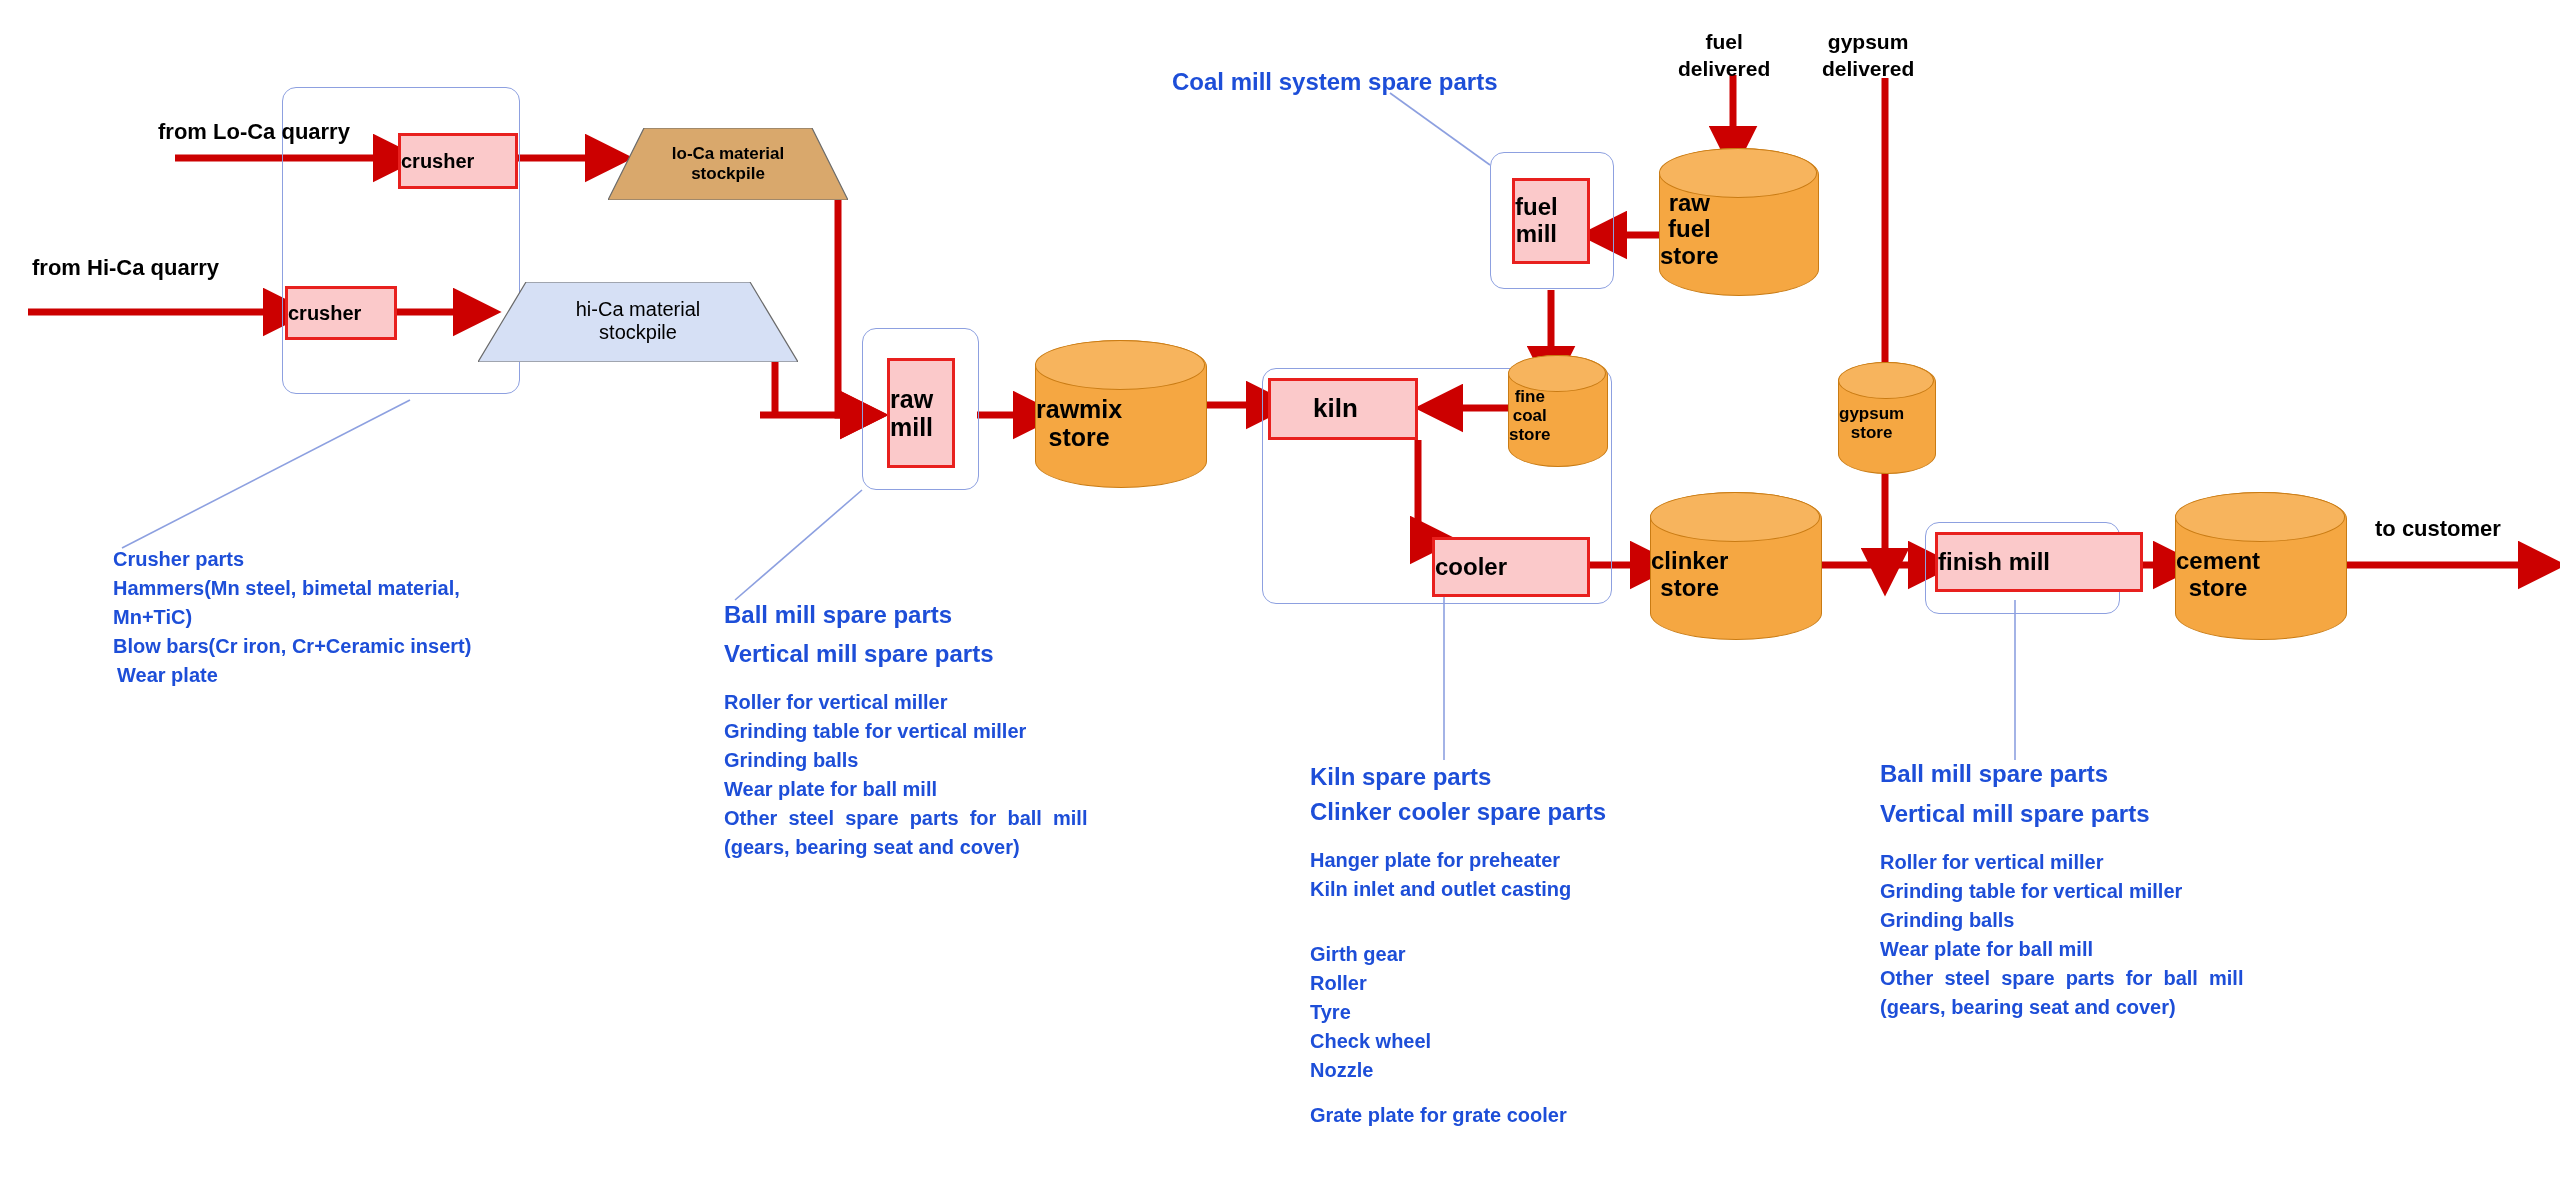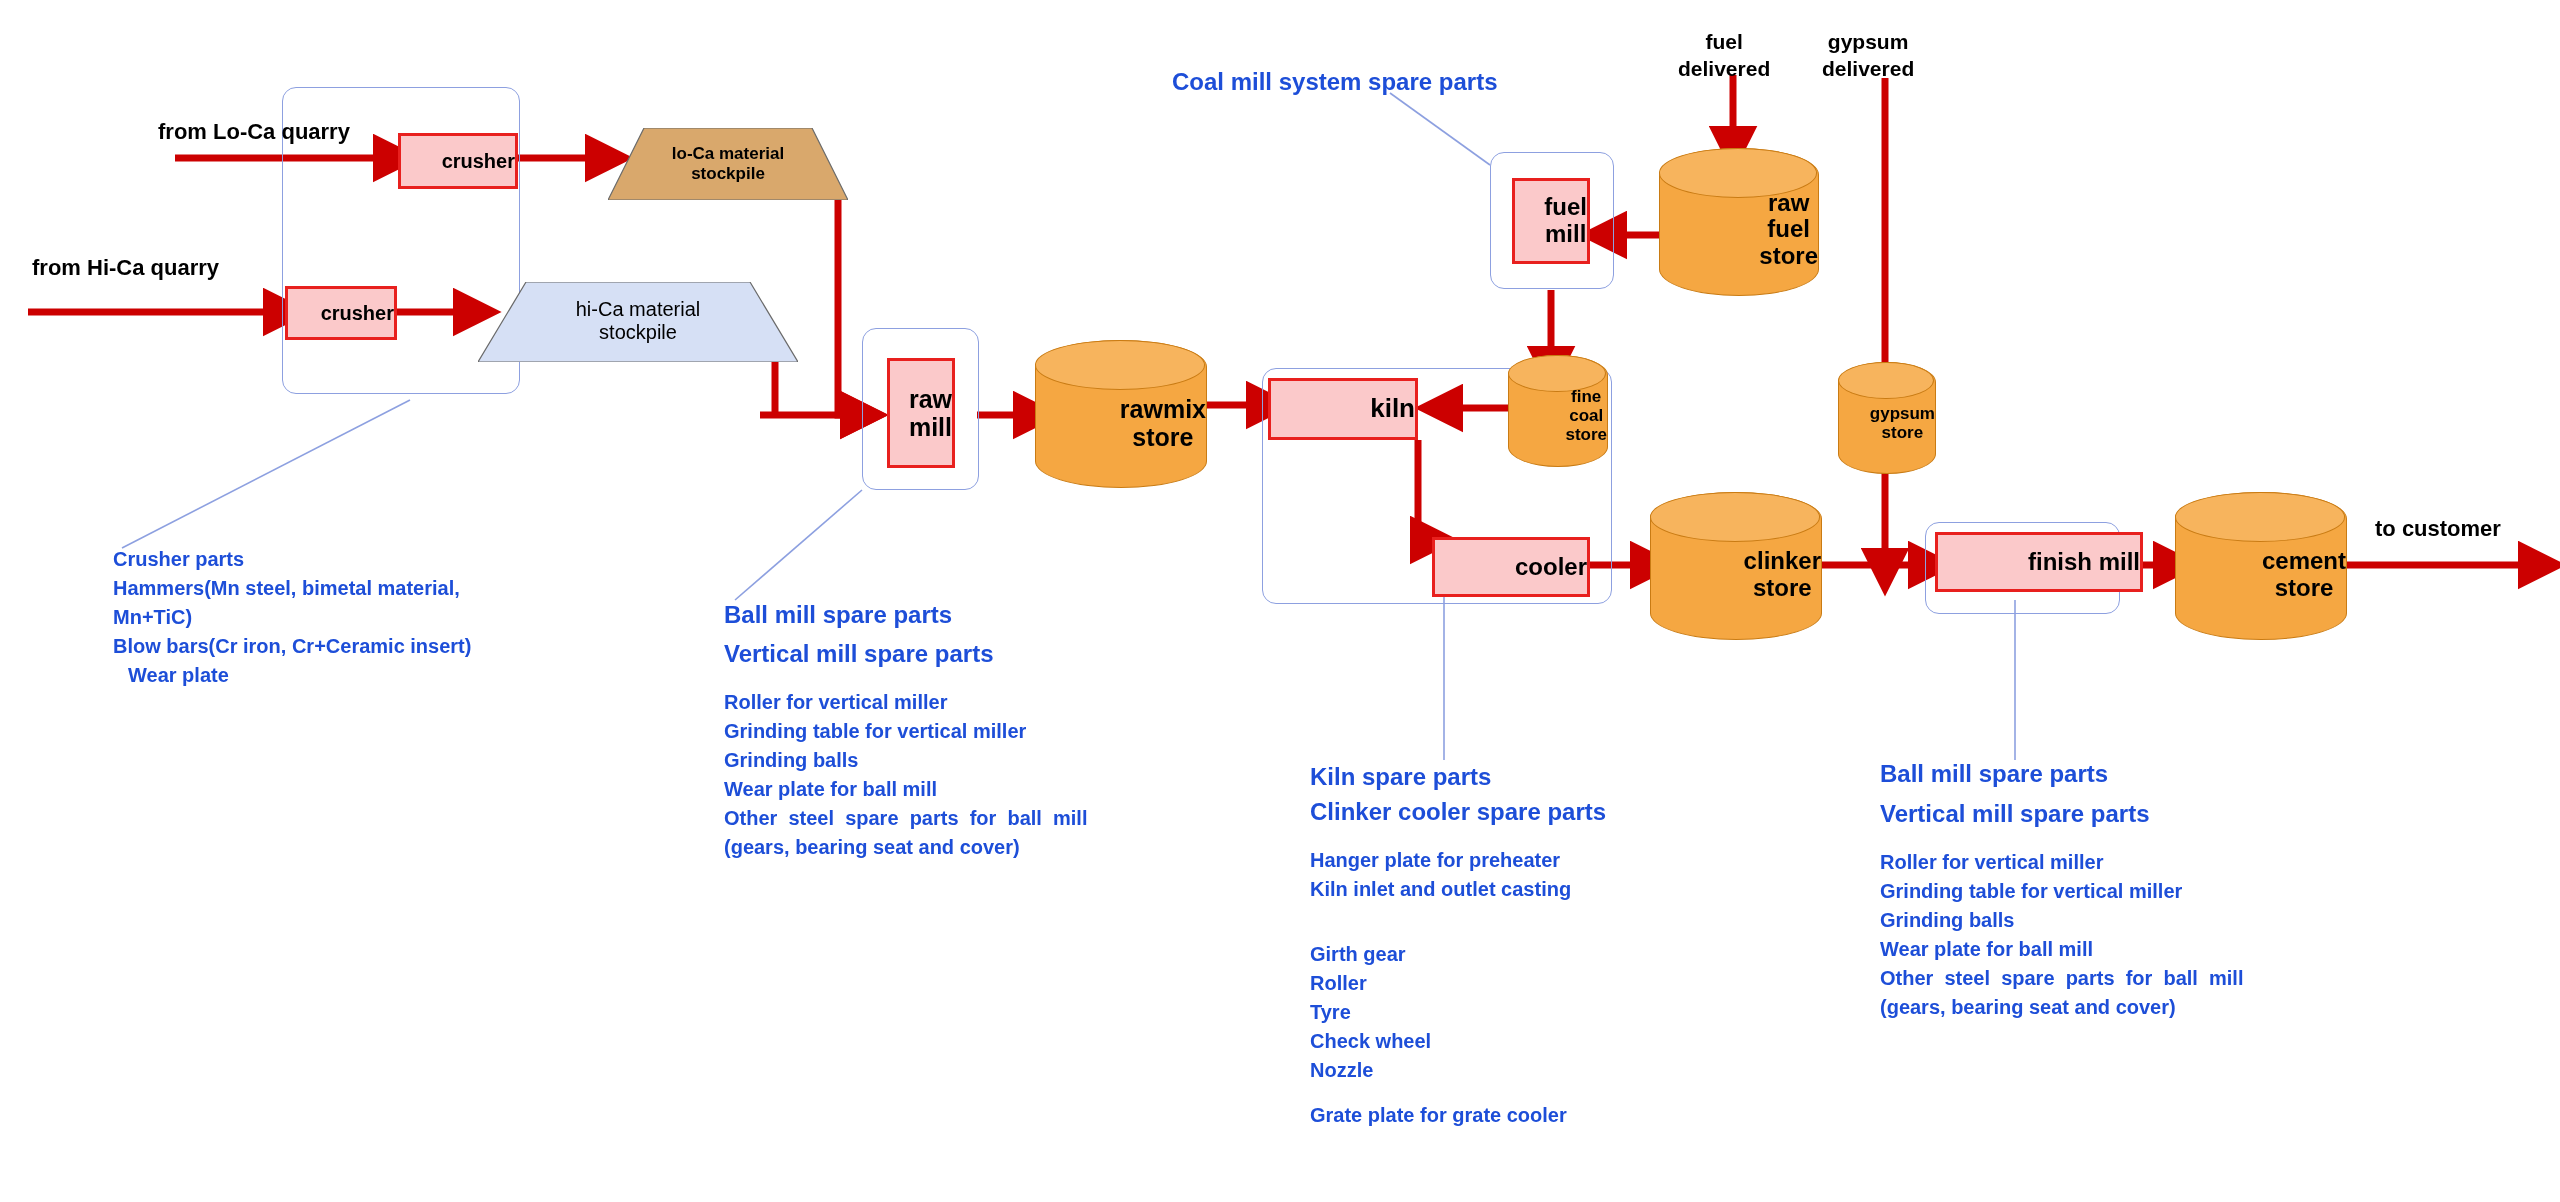--- a/index.html
+++ b/index.html
@@ -22,21 +22,21 @@
     left: 0;
     top: 0;
     width: 2560px;
     height: 1202px;
   }
   .node {
     position: absolute;
     box-sizing: border-box;
     display: flex;
     align-items: center;
-    justify-content: flex-end;
+    justify-content: flex-start;
     text-align: center;
     line-height: 1.12;
     color: #000000;
   }
   
   .proc {
     background: #fbc9ca;
     border: 3px solid #e8201e;
     font-weight: bold;
   }
@@ -264,21 +264,21 @@
 delivered</div>
   <div class="plain" style="left:2375px; top:515px; font-size:22px;">to customer</div>
 
   <div class="annot title" style="left:1172px; top:65px;">Coal mill system spare parts</div>
 
   <div style="position:absolute; left:113px; top:545px;">
     <div class="annot body" style="position:relative; left:0; top:0;">Crusher parts</div>
     <div class="annot body" style="position:relative; left:0; top:0;">Hammers(Mn steel, bimetal material,</div>
     <div class="annot body" style="position:relative; left:0; top:0;">Mn+TiC)</div>
     <div class="annot body" style="position:relative; left:0; top:0;">Blow bars(Cr iron, Cr+Ceramic insert)</div>
-    <div class="annot body" style="position:relative; left:15px; top:0;">Wear plate</div>
+    <div class="annot body" style="position:relative; left:4px; top:0;">Wear plate</div>
   </div>
 
   <div style="position:absolute; left:724px; top:598px;">
     <div class="annot title" style="position:relative;">Ball mill spare parts</div>
     <div class="annot title" style="position:relative; margin-top:4px;">Vertical mill spare parts</div>
     <div style="height:16px;"></div>
     <div class="annot body" style="position:relative;">Roller for vertical miller</div>
     <div class="annot body" style="position:relative;">Grinding table for vertical miller</div>
     <div class="annot body" style="position:relative;">Grinding balls</div>
     <div class="annot body" style="position:relative;">Wear plate for ball mill</div>

